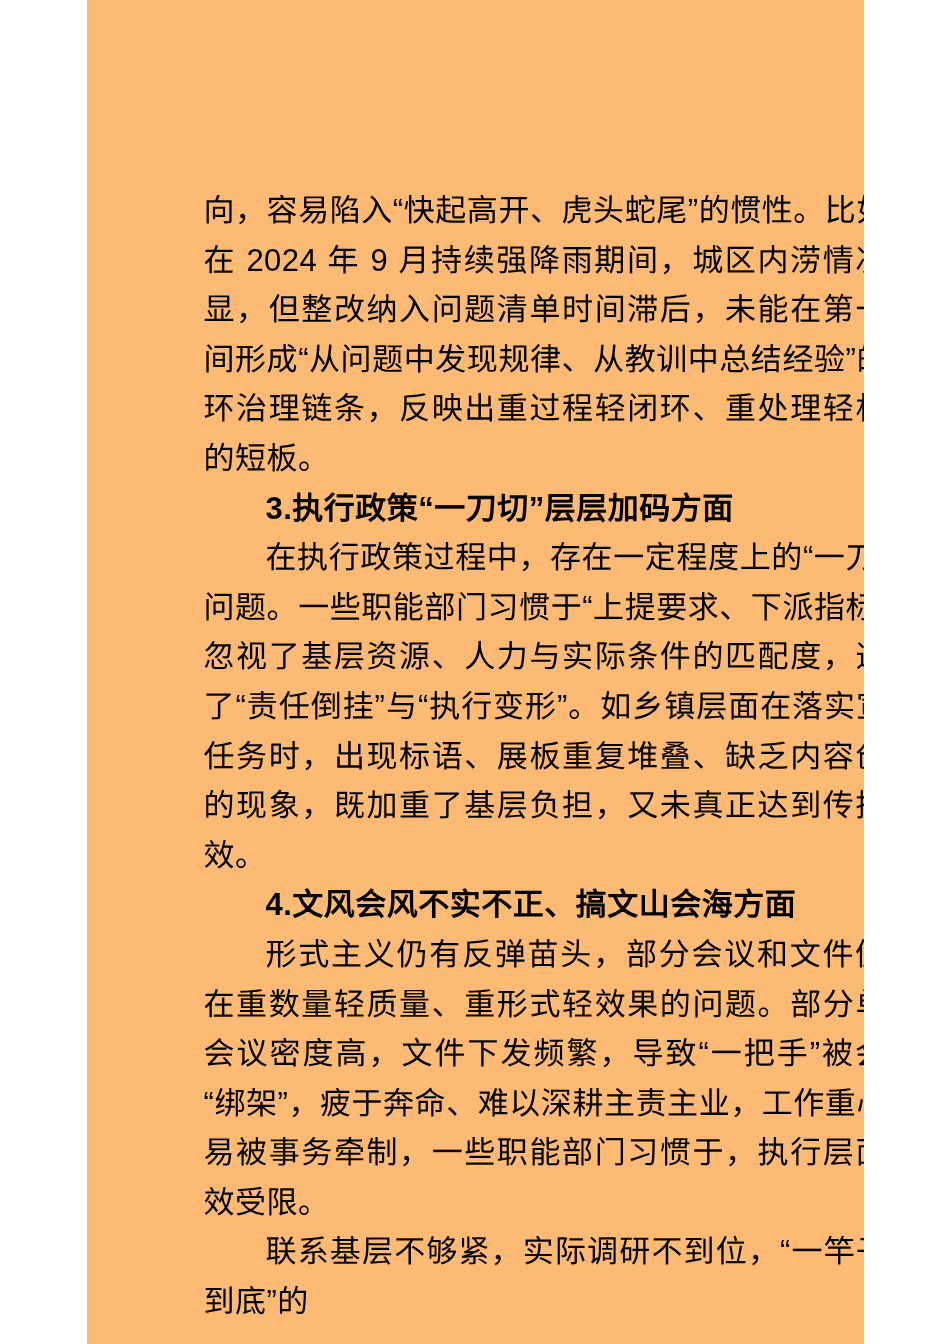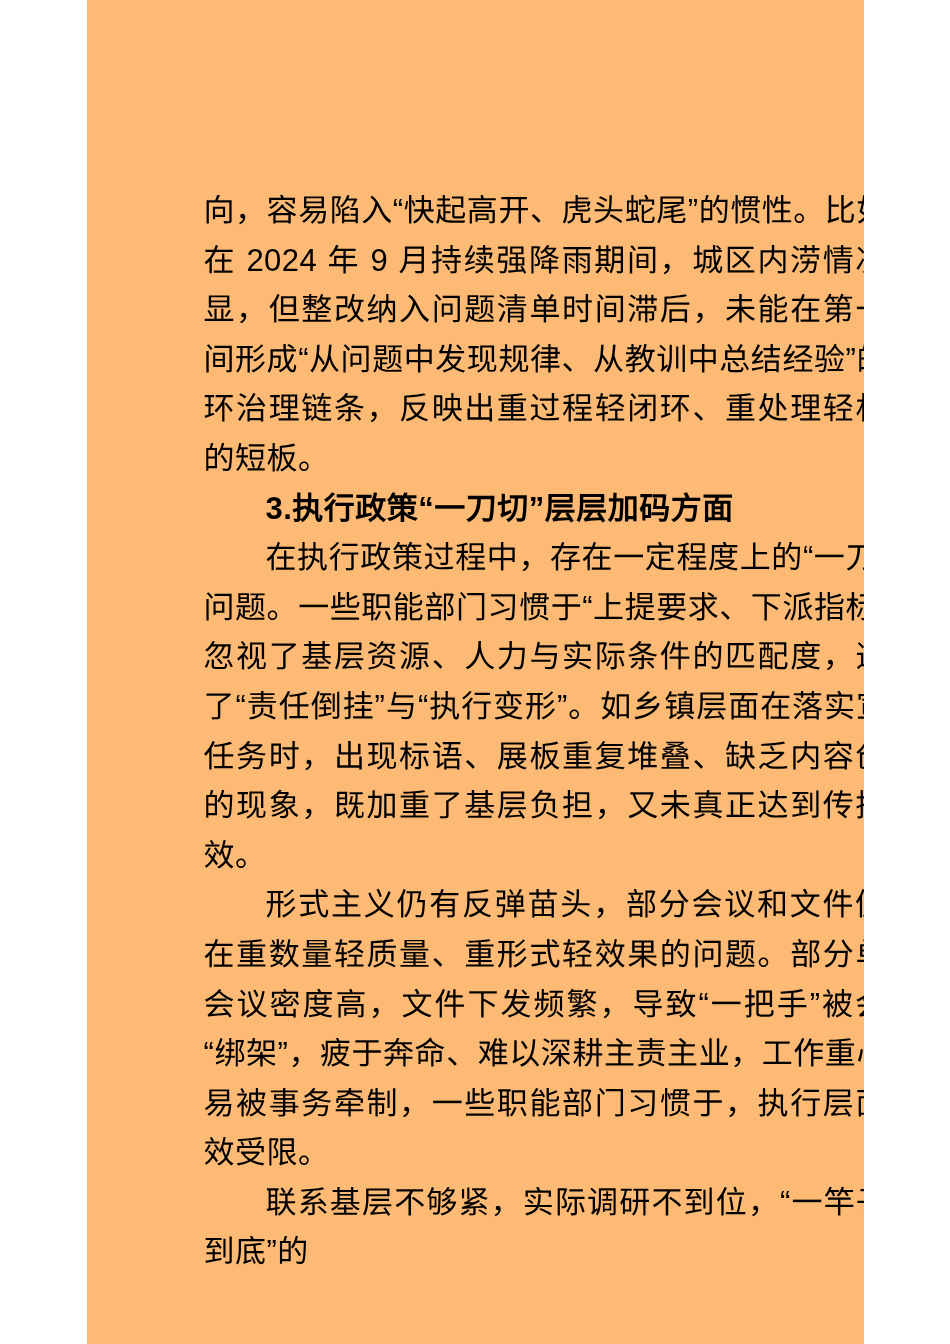--- a/index.html
+++ b/index.html
@@ -46,20 +46,21 @@
 
 <div class="page">
   <div class="doc-body">
 
     <p class="para">向，容易陷入“快起高开、虎头蛇尾”的惯性。比如，在 2024 年 9 月持续强降雨期间，城区内涝情况明显，但整改纳入问题清单时间滞后，未能在第一时间形成“从问题中发现规律、从教训中总结经验”的闭环治理链条，反映出重过程轻闭环、重处理轻机制的短板。</p>
 
     <p class="para indent heading">3.执行政策“一刀切”层层加码方面</p>
 
     <p class="para indent">在执行政策过程中，存在一定程度上的“一刀切”问题。一些职能部门习惯于“上提要求、下派指标”，忽视了基层资源、人力与实际条件的匹配度，造成了“责任倒挂”与“执行变形”。如乡镇层面在落实宣传任务时，出现标语、展板重复堆叠、缺乏内容创新的现象，既加重了基层负担，又未真正达到传播实效。</p>
 
+    <p class="para indent heading">4.文风会风不实不正、搞文山会海方面</p>
 
     <p class="para indent">形式主义仍有反弹苗头，部分会议和文件仍存在重数量轻质量、重形式轻效果的问题。部分单位会议密度高，文件下发频繁，导致“一把手”被会议“绑架”，疲于奔命、难以深耕主责主业，工作重心容易被事务牵制，一些职能部门习惯于，执行层面成效受限。</p>
 
 
     <p class="para indent">联系基层不够紧，实际调研不到位，“一竿子插到底”的</p>
 
   </div>
 </div>
 
 </body></html>

